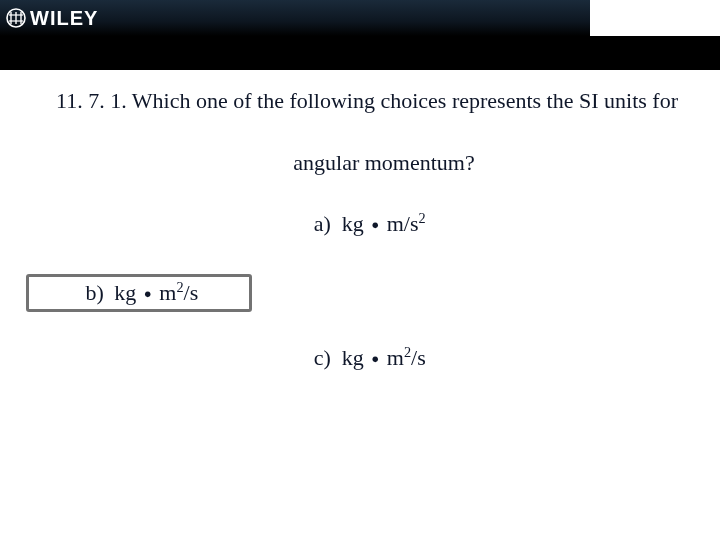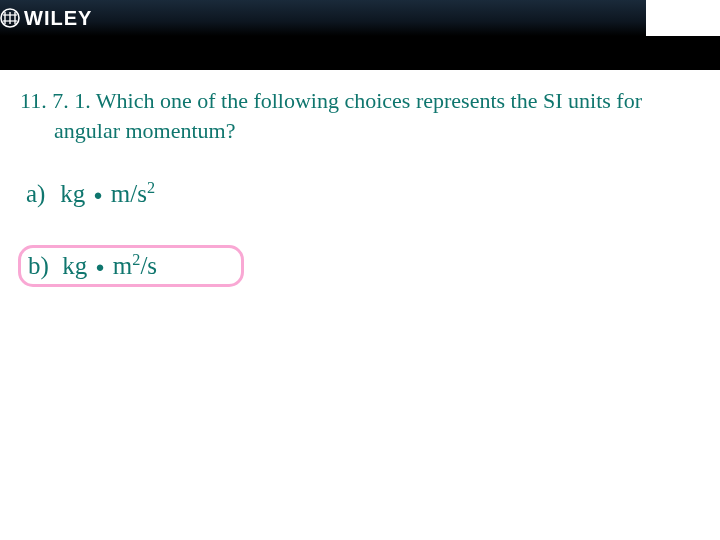--- a/index.html
+++ b/index.html
@@ -5,69 +5,72 @@
   body {
     margin: 0;
     padding: 0;
     width: 720px;
     height: 540px;
     background: #ffffff;
     font-family: "Times New Roman", Times, serif;
     overflow: hidden;
   }
   .header-bar {
-    width: 646px;
+    width: 590px;
     height: 36px;
     background: linear-gradient(to bottom, #1a2a3a 0%, #0d1620 60%, #000000 100%);
     display: flex;
     align-items: center;
+    padding-left: 6px;
     box-sizing: border-box;
   }
   .wiley-logo {
     color: #ffffff;
     font-family: Arial, Helvetica, sans-serif;
     font-weight: 700;
     font-size: 20px;
     letter-spacing: 1px;
     display: flex;
     align-items: center;
   }
   .wiley-logo svg {
     margin-right: 4px;
   }
   .under-strip {
     width: 720px;
     height: 34px;
     background: #000000;
   }
   .content {
-    padding: 16px 14px 0 20px;
-    color: #0f766e;
+    padding: 16px 14px 0 28px;
+    color: #0f172a;
+    text-align: center;
   }
   .question {
     font-size: 22px;
     line-height: 1.35;
     margin: 0 0 30px 0;
   }
   .question .indent {
     display: block;
     padding-left: 34px;
+    margin-top: 32px;
   }
   .choices {
     padding-left: 2px;
   }
   .choice {
-    font-size: 25px;
+    font-size: 22px;
     line-height: 1.2;
     margin-bottom: 32px;
     padding: 4px 6px 4px 4px;
   }
   .choice.highlight {
-    border: 3px solid #f9a8d4;
-    border-radius: 15px;
+    border: 3px solid #737373;
+    border-radius: 3px;
     width: 226px;
     box-sizing: border-box;
     margin-left: -4px;
     padding: 3px 6px 3px 7px;
     margin-bottom: 29px;
   }
   .choice .lbl {
     display: inline-block;
     width: 28px;
   }
@@ -113,17 +116,21 @@
     <div class="choice">
       <span class="lbl">a)</span>
       <span><span>kg</span>&nbsp;<span class="dot">●</span>&nbsp;<span>m/s</span><sup>2</sup><span></span></span>
     </div>
 
     <div class="choice highlight">
       <span class="lbl">b)</span>
       <span><span>kg</span>&nbsp;<span class="dot">●</span>&nbsp;<span>m</span><sup>2</sup><span>/s</span></span>
     </div>
 
+    <div class="choice">
+      <span class="lbl">c)</span>
+      <span><span>kg</span>&nbsp;<span class="dot">●</span>&nbsp;<span>m</span><sup>2</sup><span>/s</span></span>
+    </div>
 
 
 
   </div>
 </div>
 
 </body></html>

